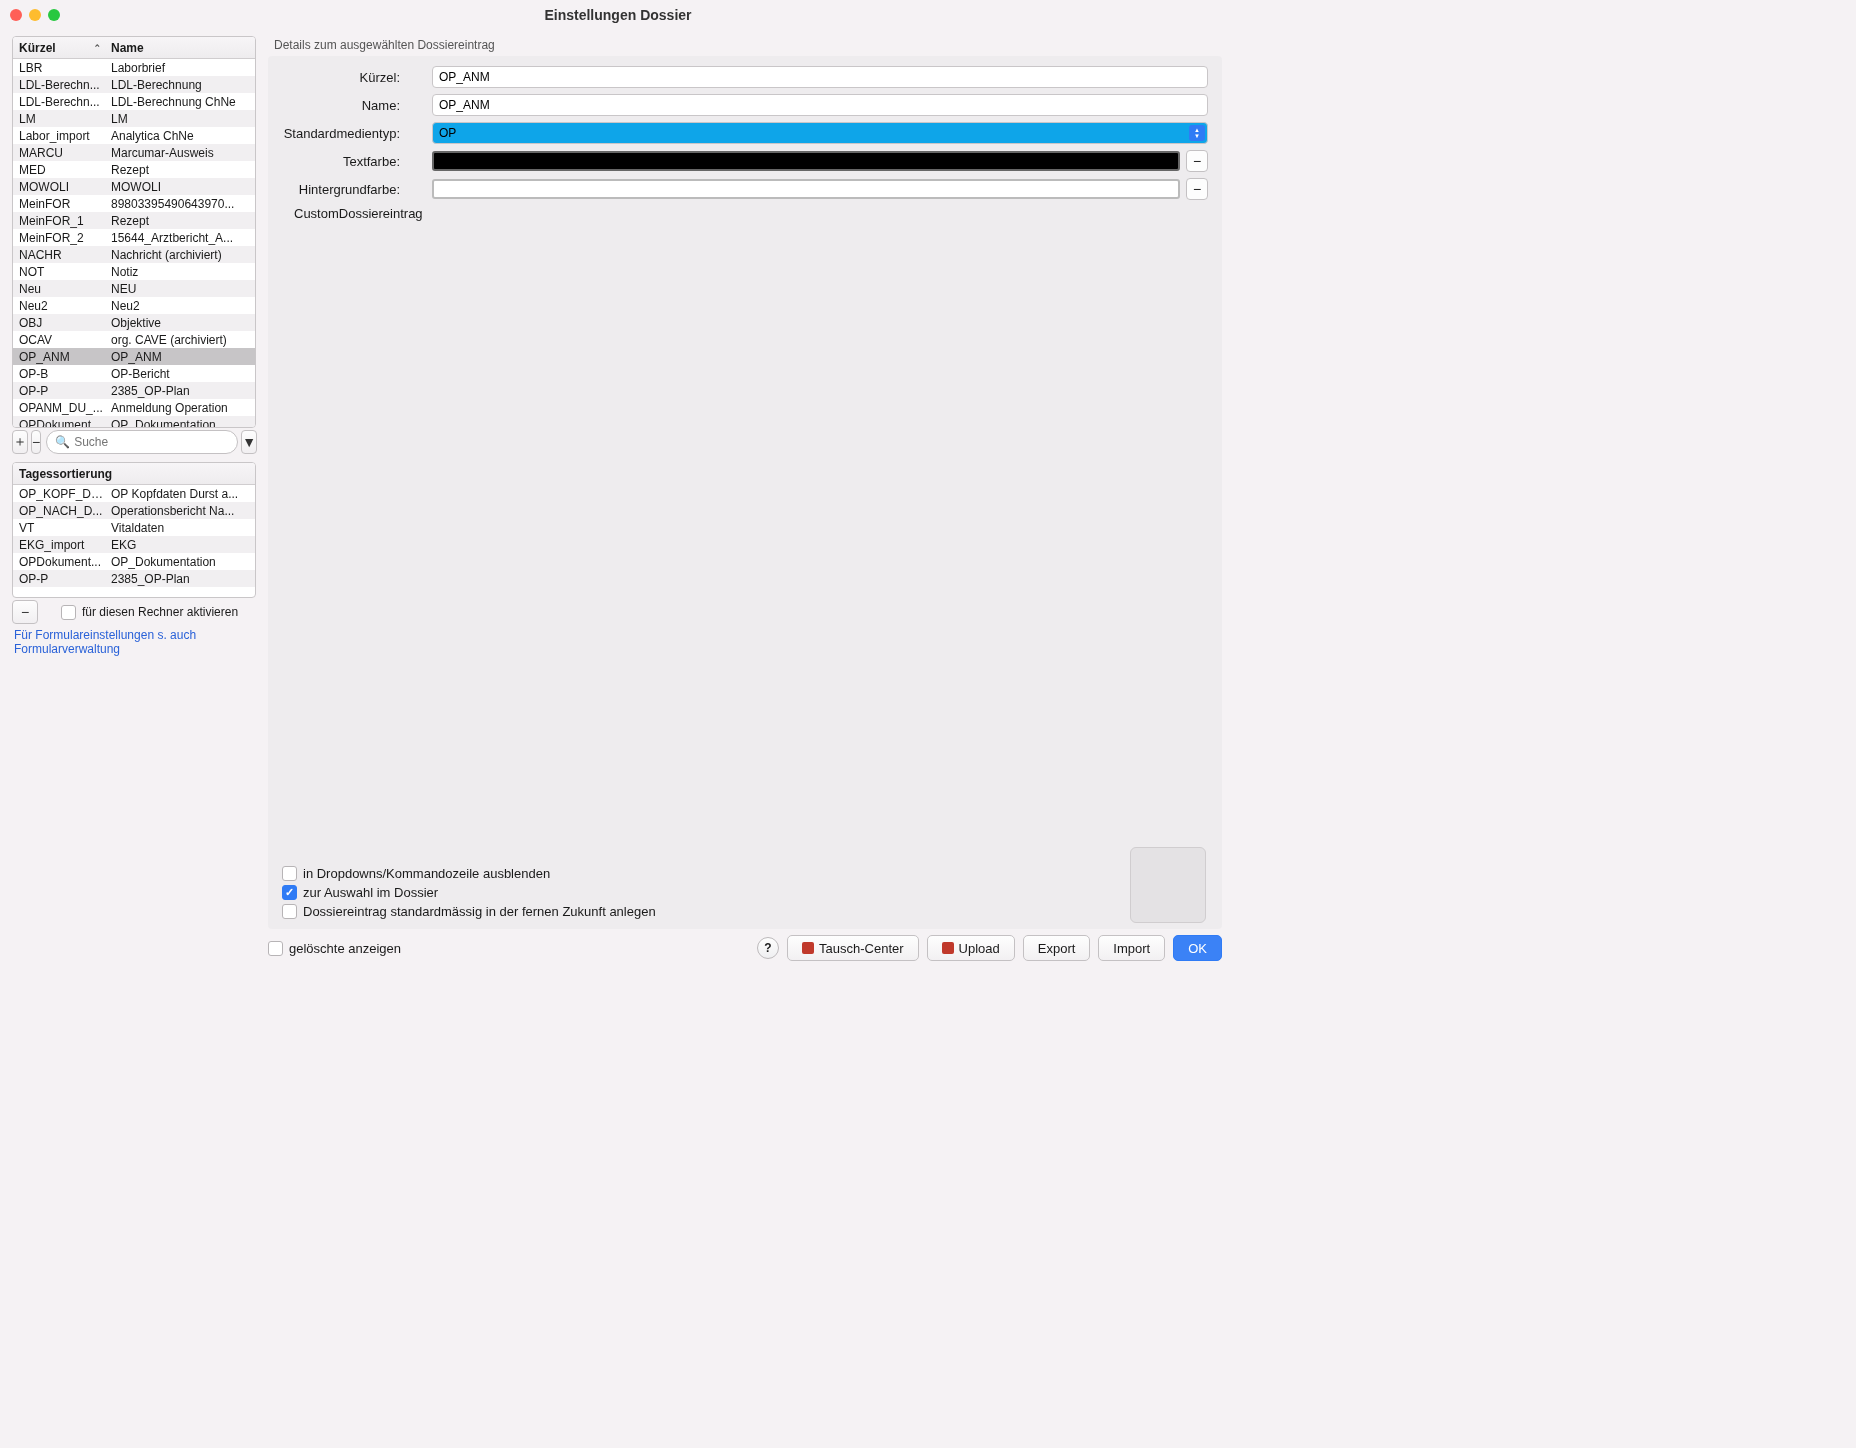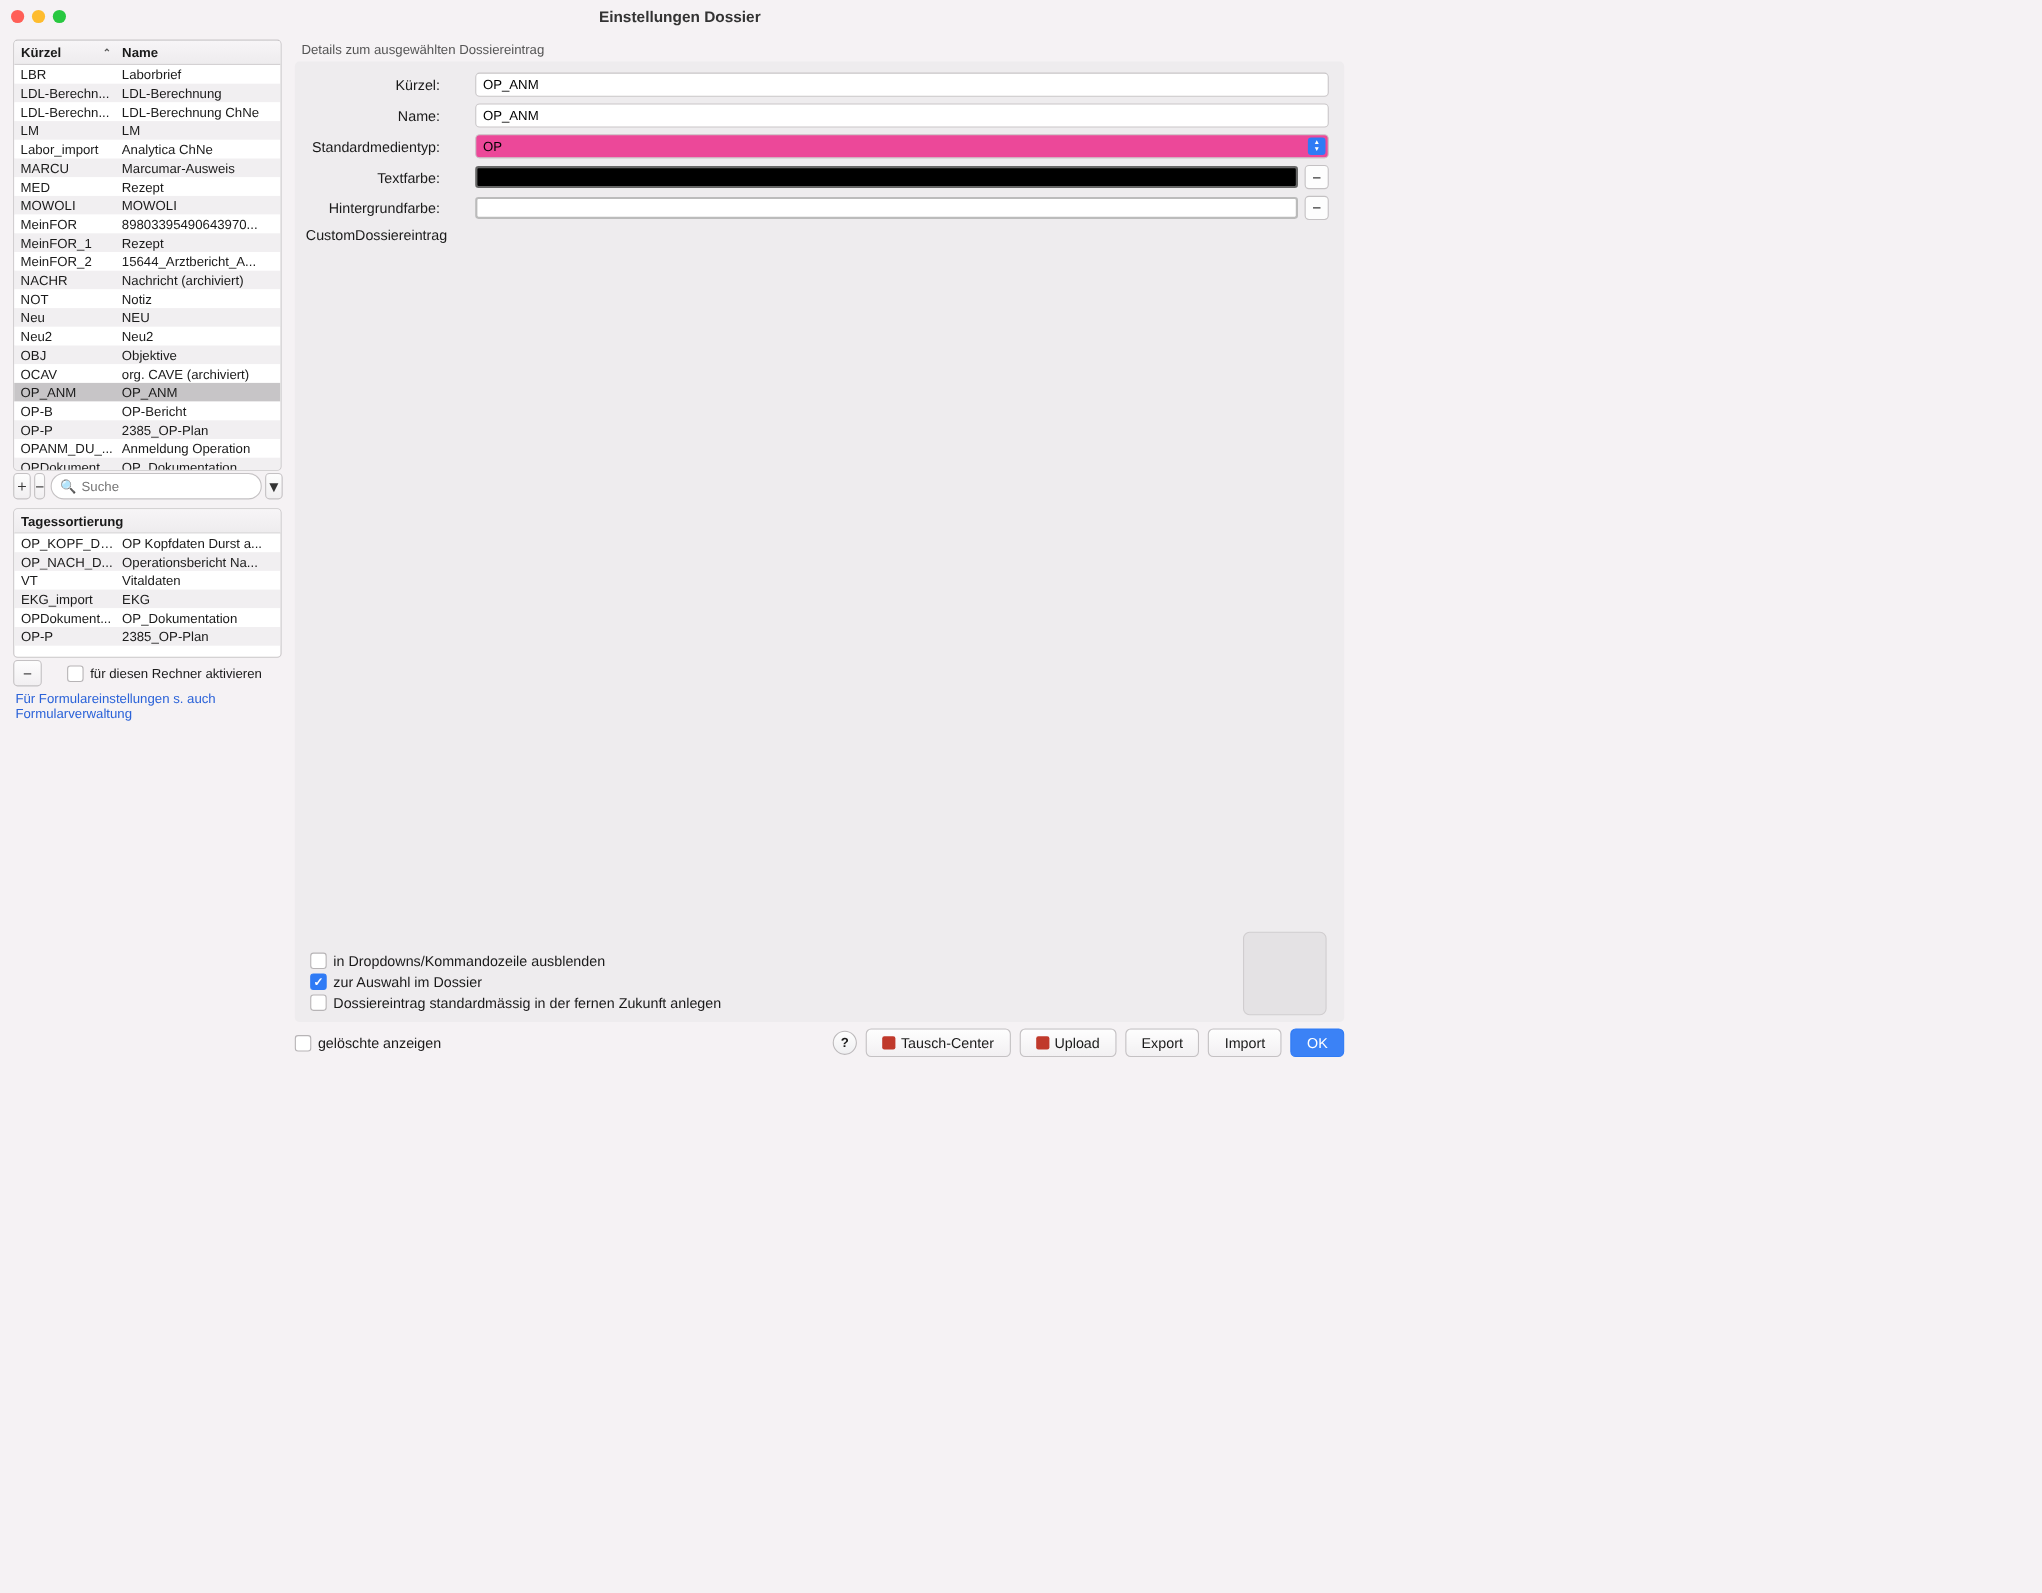--- a/index.html
+++ b/index.html
@@ -98,21 +98,21 @@
 .form-label { width: 130px; text-align:right; padding-right:8px; font-size:13px;}
 .form-input {
   flex:1; height:22px; border:1px solid #c9c6c8; border-radius:4px; padding:0 6px;
   font-size:12px; background:#fff;
 }
 .form-select-wrap {
   flex:1; display:flex; align-items:center; position:relative;
 }
 .form-select {
   flex:1; height:22px; border:1px solid #c9c6c8; border-radius:4px; padding:0 6px;
-  font-size:12px; background:#ec4899; appearance:none;
+  font-size:12px; background:#0ea5e9; appearance:none;
 }
 .select-arrows {
   position:absolute; right:3px; top:3px; width:16px; height:16px;
   background:#2f7bf5; border-radius:3px; display:flex; flex-direction:column;
   align-items:center; justify-content:center; color:#fff; font-size:6px; line-height:6px;
   pointer-events:none;
 }
 .color-row { display:flex; align-items:center; gap:6px; flex:1;}
 .color-swatch {
   flex:1; height:20px; border:2px solid #aaa; border-radius:3px;
@@ -356,21 +356,21 @@
         </div>
       </div>
       <div class="form-row">
         <div class="form-label">Hintergrundfarbe:</div>
         <div class="color-row">
           <div class="color-swatch white"></div>
           <div class="minus-box">−</div>
         </div>
       </div>
       <div class="form-row">
-        <div class="form-label" style="width:130px;">CustomDossiereintrag</div>
+        <div class="form-label" style="width:130px;margin-left:16px;">CustomDossiereintrag</div>
       </div>
 
       <div class="spacer"></div>
 
       <div class="checkbox-wrap">
         <div class="checkbox-area">
           <div class="chk-row">
             <div class="chk"></div>
             <span>in Dropdowns/Kommandozeile ausblenden</span>
           </div>

